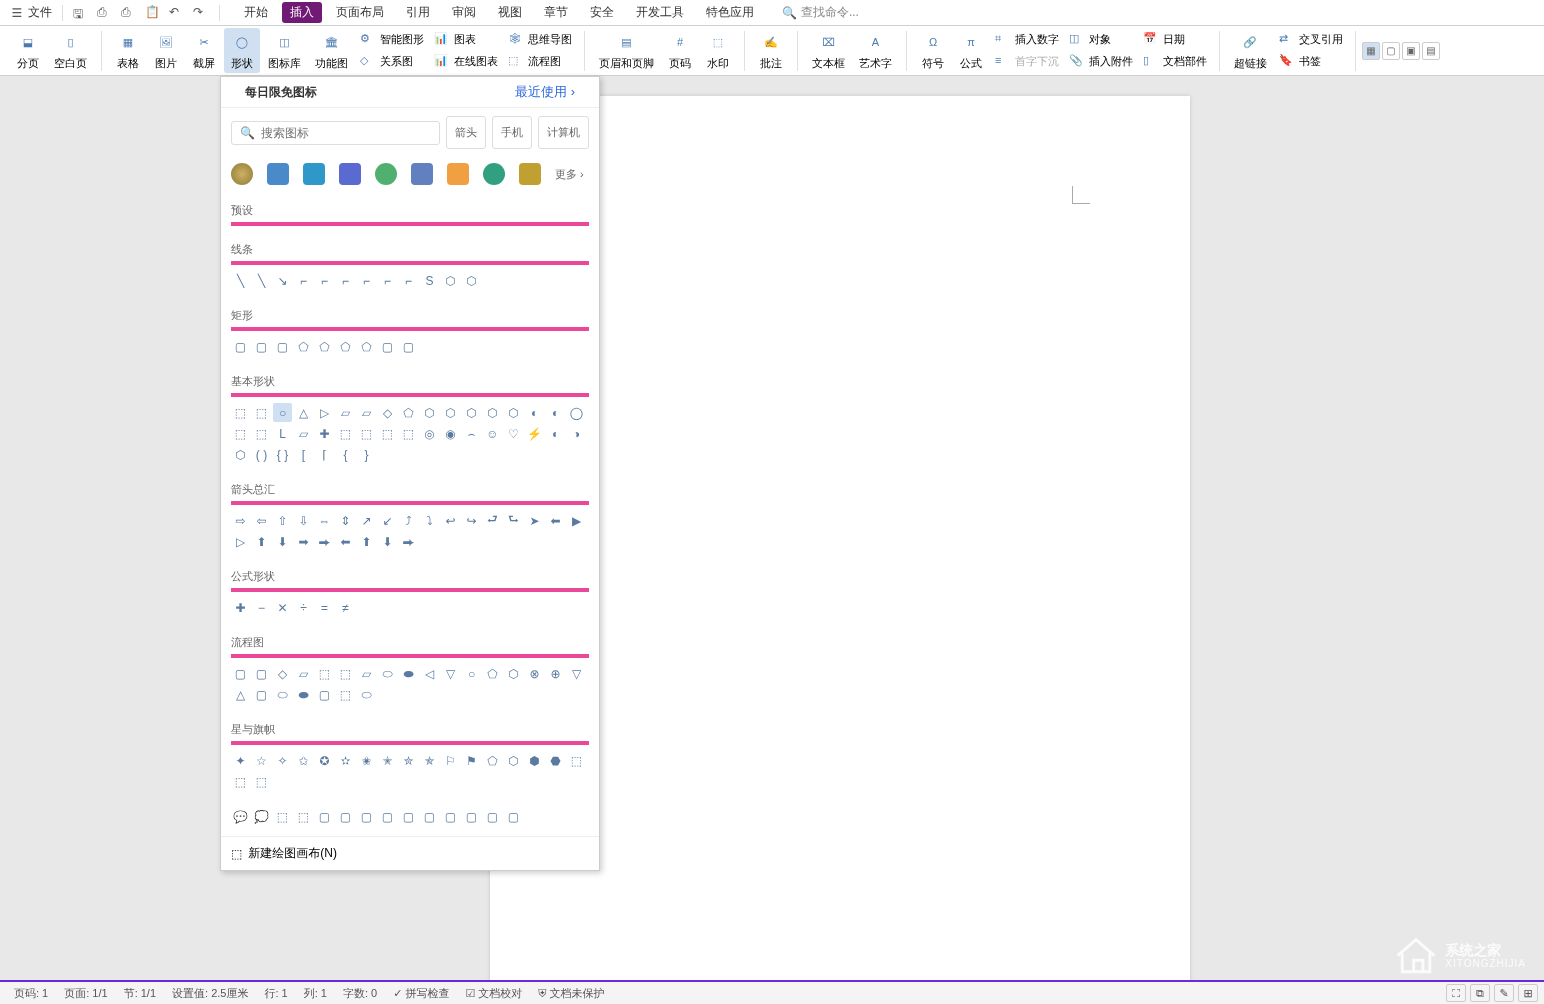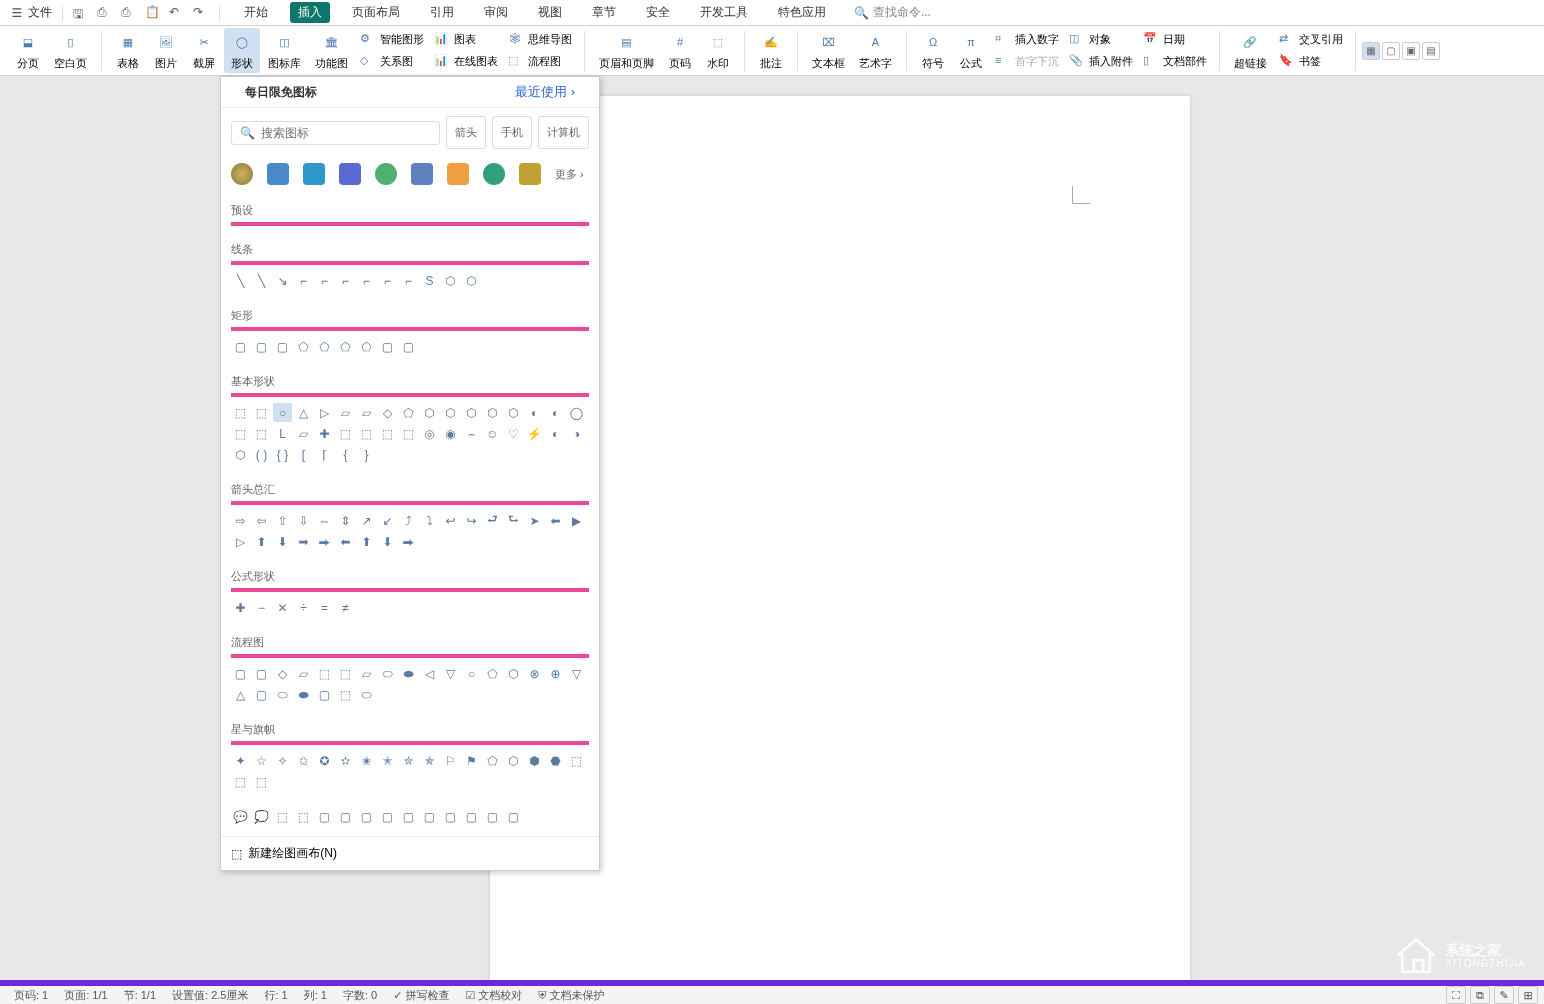--- a/index.html
+++ b/index.html
@@ -5,23 +5,23 @@
 * { margin: 0; padding: 0; box-sizing: border-box; font-family: "Microsoft YaHei", sans-serif; }
 body { background: #e8e8e8; width: 1544px; height: 1004px; overflow: hidden; position: relative; }
 
 
 .menu-bar { background: #fff; height: 26px; display: flex; align-items: center; padding: 0 4px; font-size: 12px; border-bottom: 1px solid #d0d0d0; }
 .menu-file { display: flex; align-items: center; gap: 4px; padding: 0 6px; color: #333; }
 .menu-icon { width: 14px; height: 14px; display: inline-flex; align-items: center; justify-content: center; color: #555; }
 .menu-sep { width: 1px; height: 16px; background: #ddd; margin: 0 4px; }
 .qat { display: flex; gap: 8px; padding: 0 6px; }
 .qat-icon { width: 16px; height: 16px; color: #555; cursor: pointer; }
-.tabs { display: flex; gap: 14px; margin-left: 12px; }
+.tabs { display: flex; gap: 6px; margin-left: 12px; }
 .tab { padding: 2px 8px; color: #333; cursor: pointer; border-radius: 3px; }
-.tab.active { background: #0f766e; color: #fff; }
+.tab.active { background: #701a75; color: #fff; }
 .search-cmd { margin-left: 20px; display: flex; align-items: center; gap: 4px; color: #888; }
 
 
 .ribbon { background: #fff; height: 50px; display: flex; align-items: center; padding: 0 4px; border-bottom: 1px solid #d0d0d0; font-size: 11px; }
 .rib-group { display: flex; align-items: center; gap: 2px; padding: 0 6px; }
 .rib-sep { width: 1px; height: 40px; background: #e0e0e0; margin: 0 2px; }
 .rib-btn-lg { display: flex; flex-direction: column; align-items: center; gap: 2px; padding: 2px 6px; cursor: pointer; border-radius: 3px; }
 .rib-btn-lg.active { background: #d0e0f0; }
 .rib-btn-sm { display: flex; align-items: center; gap: 4px; padding: 2px 4px; cursor: pointer; white-space: nowrap; }
 .rib-icon-lg { width: 24px; height: 24px; color: #4a7ab0; display:flex; align-items:center; justify-content:center; }
@@ -47,21 +47,21 @@
 .dp-shape { width: 19px; height: 19px; display: flex; align-items: center; justify-content: center; cursor: pointer; border-radius: 2px; color: #5a7aa0; }
 .dp-shape.selected { background: #cfe0f2; }
 .dp-footer { padding: 8px 10px; border-top: 1px solid #eee; display: flex; align-items: center; gap: 6px; cursor: pointer; }
 
 
 .doc-area { position: absolute; left: 0; top: 76px; right: 0; bottom: 24px; background: #e8e8e8; }
 .page { position: absolute; left: 490px; top: 20px; width: 700px; height: 900px; background: #fff; box-shadow: 0 0 4px rgba(0,0,0,0.15); }
 .page-corner { position: absolute; right: 100px; top: 90px; width: 18px; height: 18px; border-left: 1px solid #aaa; border-bottom: 1px solid #aaa; }
 
 
-.status-bar { position: absolute; left: 0; right: 0; bottom: 0; height: 24px; background: #f4f4f4; border-top: 6px solid #6d28d9; display: flex; align-items: center; font-size: 11px; color: #555; padding: 0 6px; }
+.status-bar { position: absolute; left: 0; right: 0; bottom: 0; height: 24px; background: #f4f4f4; border-top: 2px solid #6d28d9; display: flex; align-items: center; font-size: 11px; color: #555; padding: 0 6px; }
 .status-item { padding: 0 8px; display: flex; align-items: center; gap: 3px; }
 .status-right { margin-left: auto; display: flex; gap: 4px; }
 .status-icon-btn { width: 20px; height: 18px; border: 1px solid #ccc; display: flex; align-items: center; justify-content: center; cursor: pointer; border-radius: 2px; }
 
 
 .right-icons { display: flex; gap: 2px; margin-left: 4px; }
 .ri-icon { width: 18px; height: 18px; border: 1px solid #ccc; border-radius: 2px; cursor: pointer; display:flex; align-items:center; justify-content:center; color:#666; font-size:10px; }
 .ri-icon.active { background: #d0e0f0; }
 
 

